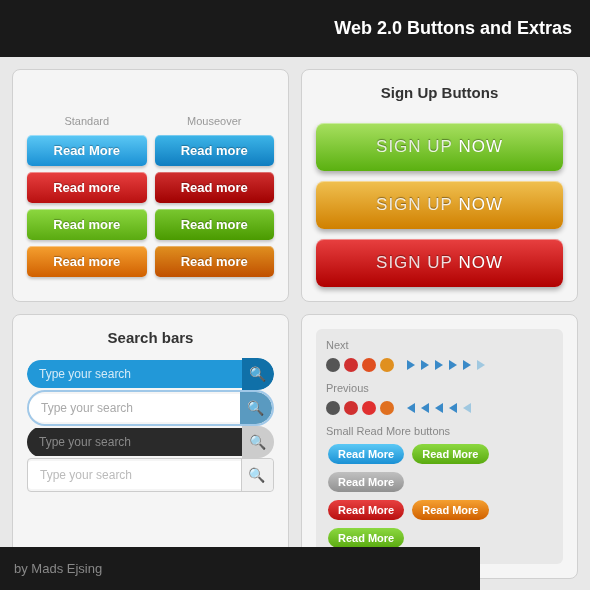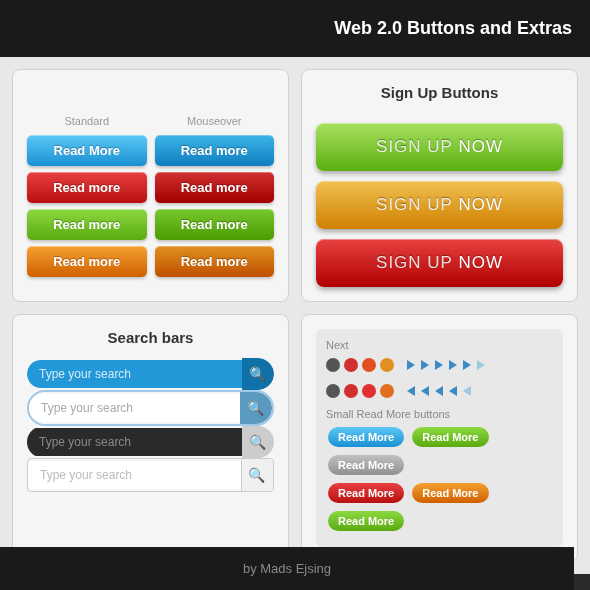--- a/index.html
+++ b/index.html
@@ -299,26 +299,26 @@
     .smb-blue { background: linear-gradient(to bottom, #5bc8f5, #1a90d4); }
     .smb-green { background: linear-gradient(to bottom, #8cd840, #5aaa10); }
     .smb-gray { background: linear-gradient(to bottom, #c0c0c0, #909090); }
     .smb-red { background: linear-gradient(to bottom, #e84040, #b81010); }
     .smb-orange { background: linear-gradient(to bottom, #f5a030, #d06000); }
     .smb-greenb { background: linear-gradient(to bottom, #8cd840, #5aaa10); }
 
     .footer {
       background: #1a1a1a;
       color: #888;
-      text-align: center;
+      text-align: left;
       padding: 14px;
       font-size: 13px;
       position: absolute;
       bottom: 0;
-      width: 574px;
+      width: 480px;
     }
 
     .dot-dark { background: #555; }
     .dot-red { background: #d03030; }
     .dot-redorange { background: #e05020; }
     .dot-orange { background: #e09020; }
 
     .prev-dot-dark { background: #555; }
     .prev-dot-red { background: #d03030; }
     .prev-dot-red2 { background: #e03030; }
@@ -403,20 +403,21 @@
         <span class="dot dot-orange"></span>
         &nbsp;
         <span style="width:0;height:0;border-style:solid;border-width:5px 0 5px 8px;border-color:transparent transparent transparent #3a8ac8;cursor:pointer;display:inline-block;margin:0 1px;"></span>
         <span style="width:0;height:0;border-style:solid;border-width:5px 0 5px 8px;border-color:transparent transparent transparent #3a8ac8;cursor:pointer;display:inline-block;margin:0 1px;"></span>
         <span style="width:0;height:0;border-style:solid;border-width:5px 0 5px 8px;border-color:transparent transparent transparent #3a8ac8;cursor:pointer;display:inline-block;margin:0 1px;"></span>
         <span style="width:0;height:0;border-style:solid;border-width:5px 0 5px 8px;border-color:transparent transparent transparent #3a8ac8;cursor:pointer;display:inline-block;margin:0 1px;"></span>
         <span style="width:0;height:0;border-style:solid;border-width:5px 0 5px 8px;border-color:transparent transparent transparent #3a8ac8;cursor:pointer;display:inline-block;margin:0 1px;"></span>
         <span style="width:0;height:0;border-style:solid;border-width:5px 0 5px 8px;border-color:transparent transparent transparent #a0c8e0;cursor:pointer;display:inline-block;margin:0 1px;"></span>
       </div>
 
+      <div class="small-section-label">Previous</div>
       <div class="dots-row">
         <span class="dot prev-dot-dark"></span>
         <span class="dot prev-dot-red"></span>
         <span class="dot prev-dot-red2"></span>
         <span class="dot prev-dot-orange"></span>
         &nbsp;
         <span style="width:0;height:0;border-style:solid;border-width:5px 8px 5px 0;border-color:transparent #3a8ac8 transparent transparent;cursor:pointer;display:inline-block;margin:0 1px;"></span>
         <span style="width:0;height:0;border-style:solid;border-width:5px 8px 5px 0;border-color:transparent #3a8ac8 transparent transparent;cursor:pointer;display:inline-block;margin:0 1px;"></span>
         <span style="width:0;height:0;border-style:solid;border-width:5px 8px 5px 0;border-color:transparent #3a8ac8 transparent transparent;cursor:pointer;display:inline-block;margin:0 1px;"></span>
         <span style="width:0;height:0;border-style:solid;border-width:5px 8px 5px 0;border-color:transparent #3a8ac8 transparent transparent;cursor:pointer;display:inline-block;margin:0 1px;"></span>

